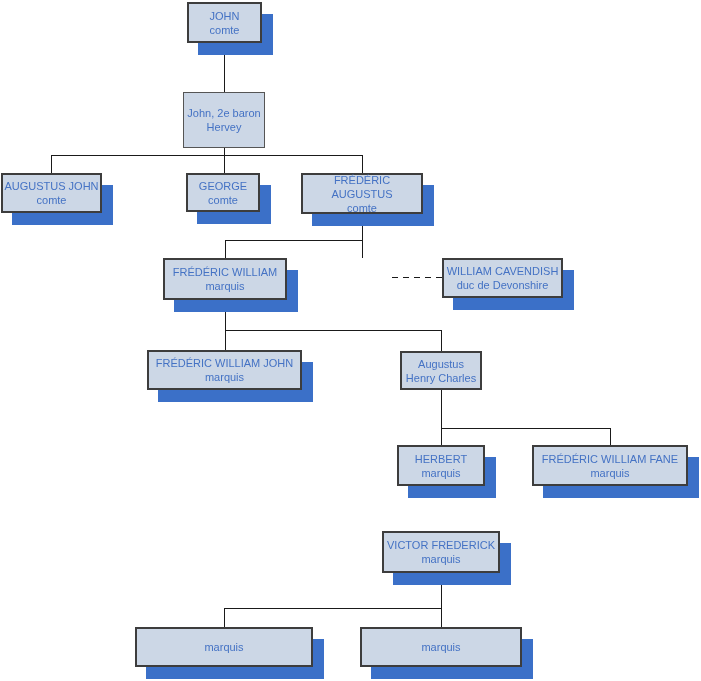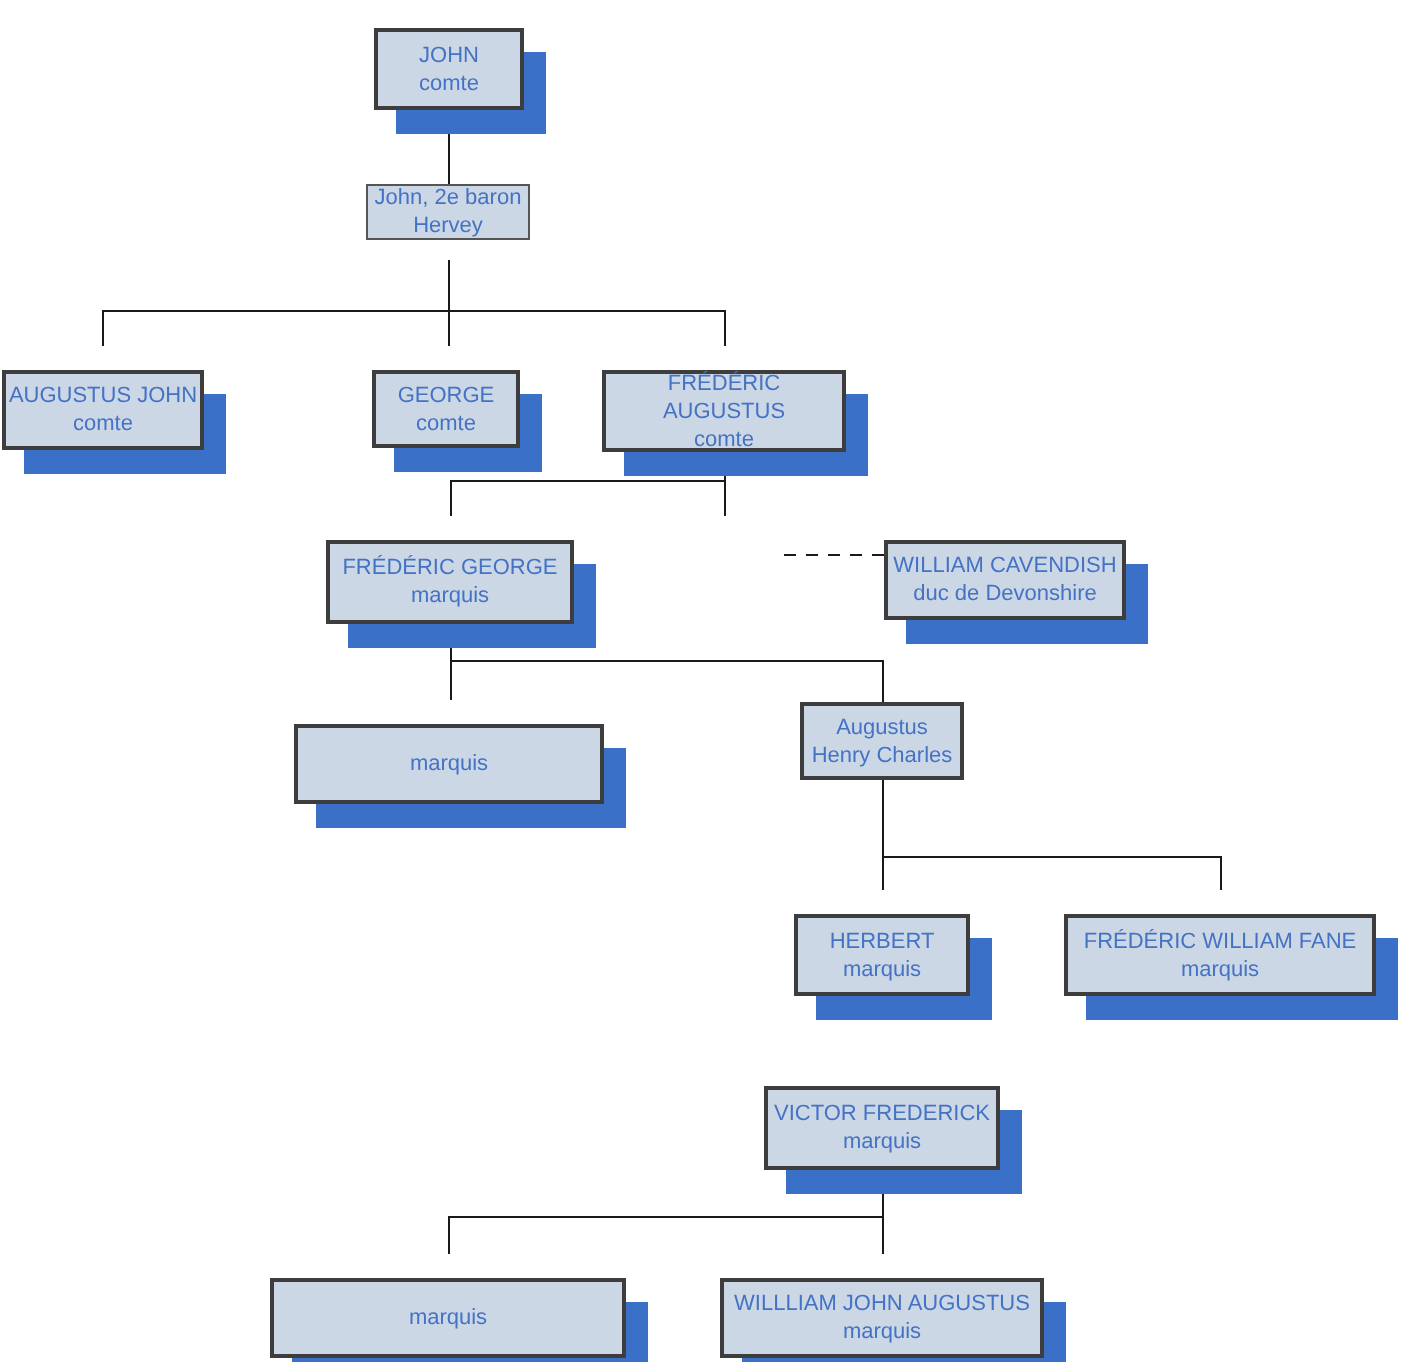--- a/index.html
+++ b/index.html
@@ -11,21 +11,21 @@
   }
   .node {
     position:absolute; box-sizing:border-box;
     background:var(--box-fill, #ccd7e6);
     border:2px solid var(--box-border, #3d3d3d);
     color:var(--text, #4472c4);
     display:flex; flex-direction:column; align-items:center; justify-content:center;
     text-align:center; font-size:11px; line-height:14px;
   }
   .node.thin { border-width:1px; border-color:var(--box-border-light, #555555); }
-  .node.shadow { box-shadow:11px 12px 0 0 var(--shadow, #3b70c8);margin-top:12px; }
+  .node.shadow { box-shadow:11px 12px 0 0 var(--shadow, #3b70c8); }
   .line { position:absolute; background:var(--line, #1a1a1a); }
   .dash {
     position:absolute; height:1px;
     background:repeating-linear-gradient(90deg, var(--line, #1a1a1a) 0 6px, transparent 6px 11px);
   }
 </style>
 </head>
 <body>
 
 <div class="stage">
@@ -51,48 +51,49 @@
   <div class="line" style="left:441px; top:573px; width:1px; height:35px;"></div>
   <div class="line" style="left:224px; top:608px; width:218px; height:1px;"></div>
   <div class="line" style="left:224px; top:608px; width:1px; height:19px;"></div>
   <div class="line" style="left:441px; top:608px; width:1px; height:19px;"></div>
 
   <div class="node shadow" style="left:187px; top:2px; width:75px; height:41px;">
     <span>JOHN</span>
     <span>comte</span>
   </div>
 
-  <div class="node thin" style="left:183px; top:92px; width:82px; height:28px;">
+  <div class="node thin" style="left:183px; top:92px; width:82px; height:56px;">
     <span>John, 2e baron</span>
     <span>Hervey</span>
   </div>
 
   <div class="node shadow" style="left:1px; top:173px; width:101px; height:40px;">
     <span>AUGUSTUS JOHN</span>
     <span>comte</span>
   </div>
   <div class="node shadow" style="left:186px; top:173px; width:74px; height:39px;">
     <span>GEORGE</span>
     <span>comte</span>
   </div>
   <div class="node shadow" style="left:301px; top:173px; width:122px; height:41px;">
     <span>FRÉDÉRIC AUGUSTUS</span>
     <span>comte</span>
   </div>
 
   <div class="node shadow" style="left:163px; top:258px; width:124px; height:42px;">
-    <span>FRÉDÉRIC GEORGE</span>
+    <span>FRÉDÉRIC WILLIAM</span>
     <span>marquis</span>
   </div>
   <div class="node shadow" style="left:442px; top:258px; width:121px; height:40px;">
     <span>WILLIAM CAVENDISH</span>
     <span>duc de Devonshire</span>
   </div>
 
   <div class="node shadow" style="left:147px; top:350px; width:155px; height:40px;">
+    <span>FRÉDÉRIC WILLIAM JOHN</span>
     <span>marquis</span>
   </div>
   <div class="node" style="left:400px; top:351px; width:82px; height:39px;">
     <span>Augustus</span>
     <span>Henry Charles</span>
   </div>
 
   <div class="node shadow" style="left:397px; top:445px; width:88px; height:41px;">
     <span>HERBERT</span>
     <span>marquis</span>
@@ -104,17 +105,16 @@
 
   <div class="node shadow" style="left:382px; top:531px; width:118px; height:42px;">
     <span>VICTOR FREDERICK</span>
     <span>marquis</span>
   </div>
 
   <div class="node shadow" style="left:135px; top:627px; width:178px; height:40px;">
     <span>marquis</span>
   </div>
   <div class="node shadow" style="left:360px; top:627px; width:162px; height:40px;">
-    <span>WILLLIAM JOHN AUGUSTUS</span>
     <span>marquis</span>
   </div>
 
 </div>
 
 </body></html>

